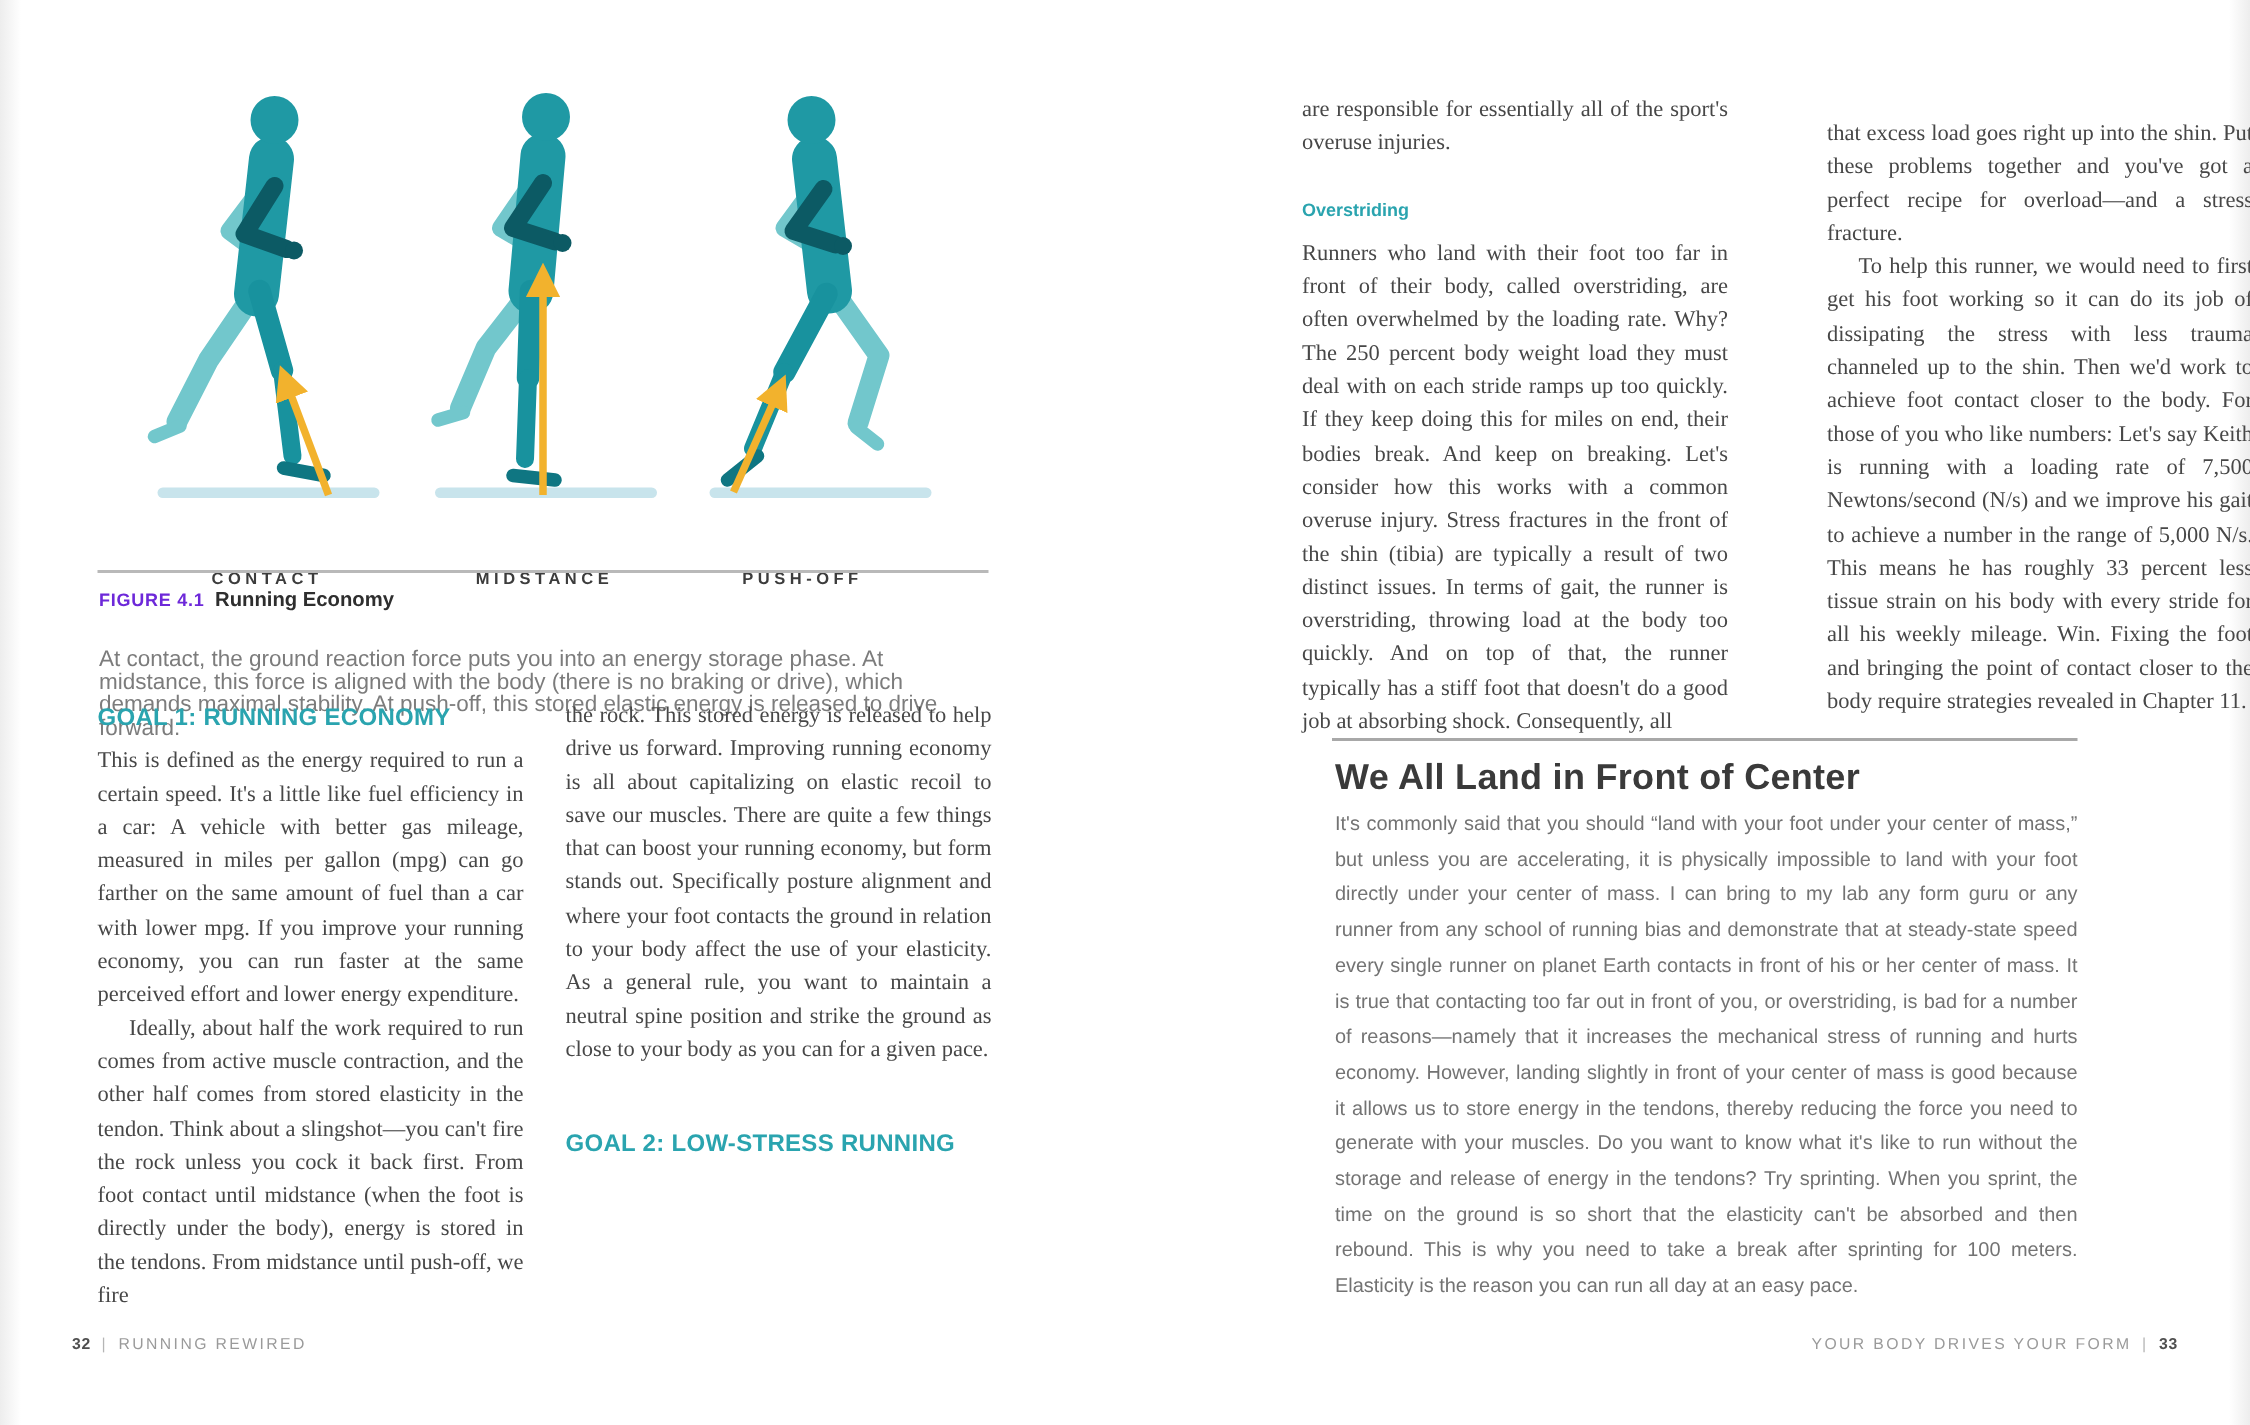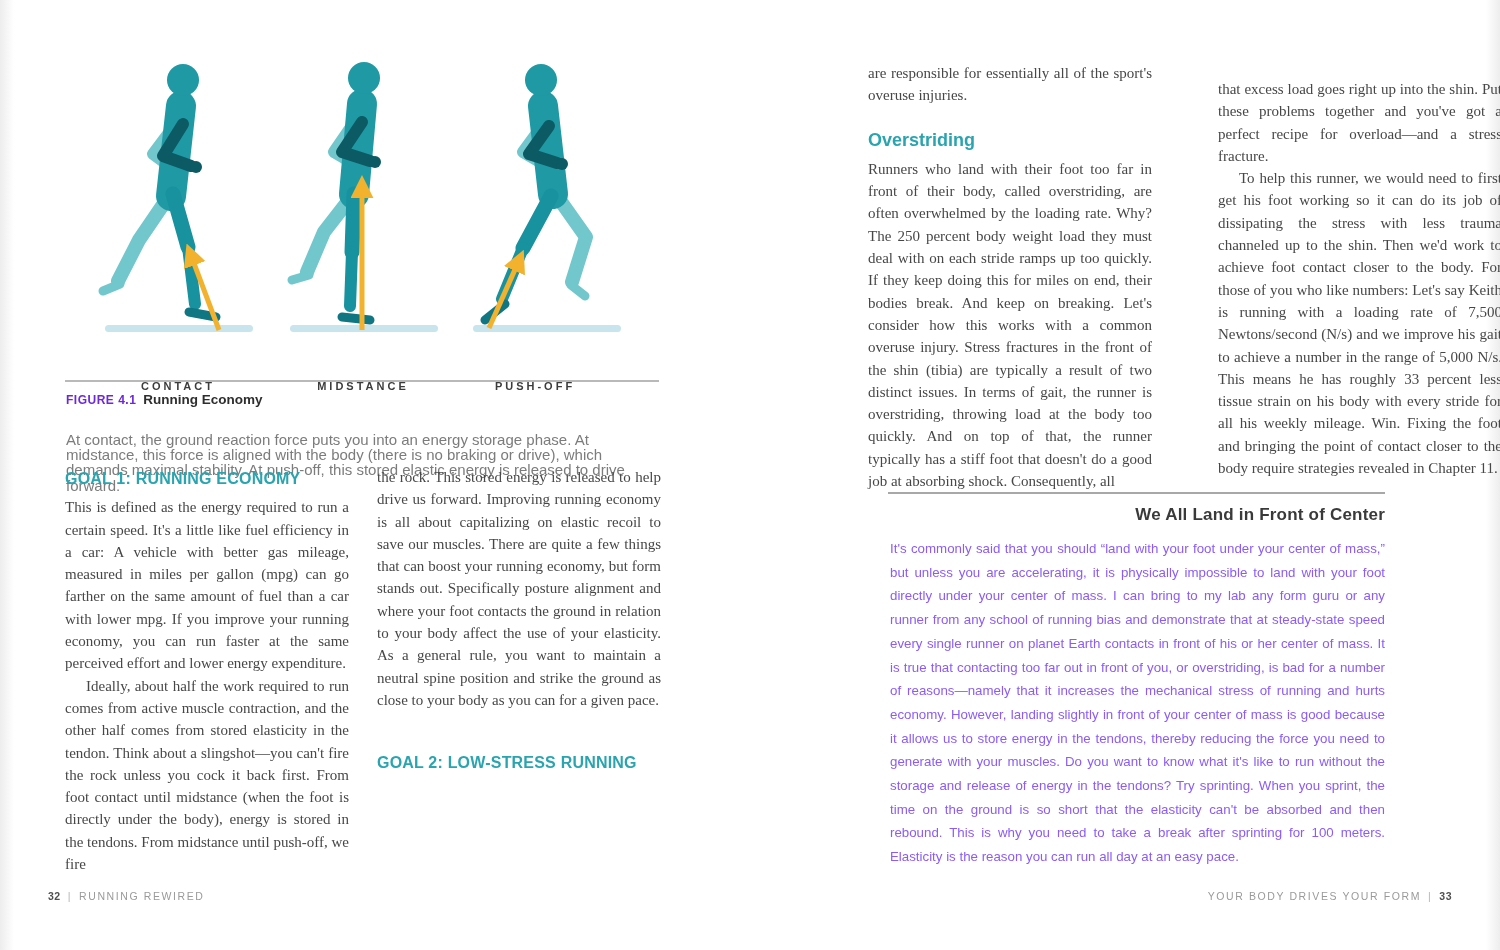--- a/index.html
+++ b/index.html
@@ -43,37 +43,37 @@
     font-size: 15px; line-height: 22.3px;
     text-align: justify; color: #474747;
   }
   .goal-heading {
     font-family: "Liberation Sans", sans-serif;
     font-weight: bold; font-size: 16px; letter-spacing: .2px;
     color: #2aa4af; margin-bottom: 6px;
   }
   .sub-heading {
     font-family: "Liberation Sans", sans-serif;
-    font-weight: bold; font-size: 18px;
+    font-weight: bold; font-size: 12px;
     color: #2aa4af; margin: 22px 0 7px 0;
   }
   .para-indent { text-indent: 21px; }
   .goal2-block { margin-top: 41px; }
 
   
   .sidebar-rule { position: absolute; left: 888px; top: 492px; width: 497px; height: 2px; background: #a8a8a8; }
   .sidebar-title {
     position: absolute; left: 890px; top: 505px; width: 495px;
     font-family: "Liberation Sans", sans-serif;
-    font-size: 17px; font-weight: bold; color: #3a3a3a; letter-spacing: .2px; text-align: right;
+    font-size: 24px; font-weight: bold; color: #3a3a3a; letter-spacing: .2px;
   }
   .sidebar-body {
     position: absolute; left: 890px; top: 537px; width: 495px;
     font-family: "Liberation Sans", sans-serif;
-    font-size: 13.3px; line-height: 23.7px; color: #8b5cf6;
+    font-size: 13.3px; line-height: 23.7px; color: #737373;
     text-align: justify;
   }
 
   
   .footer {
     position: absolute; top: 890px;
     font-family: "Liberation Sans", sans-serif;
     font-size: 10.5px; letter-spacing: 1.6px; color: #9a9a9a;
     white-space: nowrap;
   }

